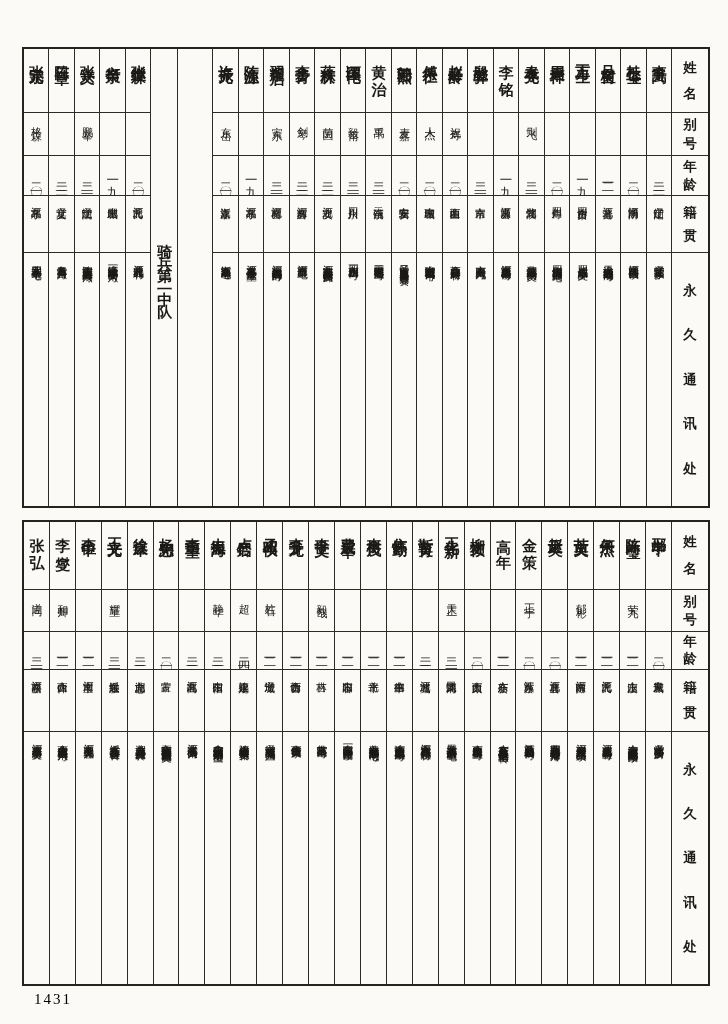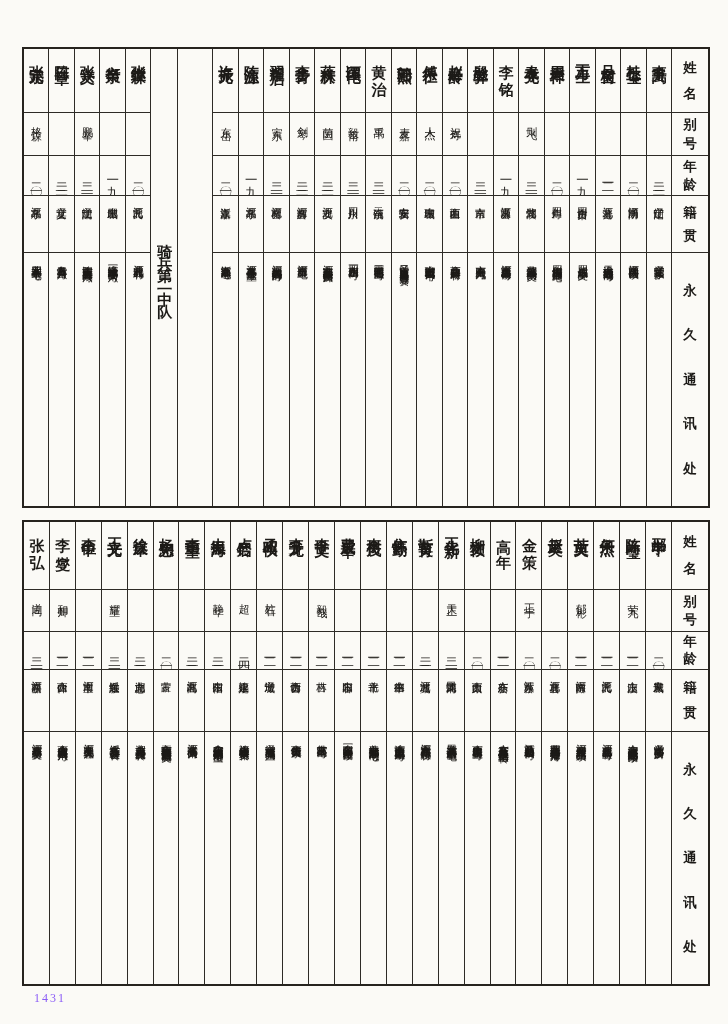--- a/index.html
+++ b/index.html
@@ -50,21 +50,21 @@
   .age{font-size:12.5px;letter-spacing:3px;line-height:1;}
   .native{font-size:10.5px;line-height:11px;letter-spacing:0.5px;padding-top:3px;}
   .addr{font-size:10.5px;line-height:12px;letter-spacing:0.5px;padding-top:4px;}
   .addr.small{font-size:9.5px;line-height:10.5px;}
   .hcell{flex-direction:column;align-items:center;justify-content:space-evenly;
          font-size:13.5px;font-weight:700;line-height:1;}
   .section-label{font-size:15px;font-weight:700;letter-spacing:12px;line-height:1;
                  padding-bottom:20px;}
   .page-number{
     position:absolute;left:34px;top:991px;
-    font-size:12px;letter-spacing:2px;color:#8b5cf6;
+    font-size:15px;letter-spacing:2px;color:#000000;
     font-family:"Liberation Serif","DejaVu Serif",serif;
   }
 </style>
 </head>
 <body>
 
 <div class="page">
   <div class="dtable t0">
       <div class="col col-header">
         <div class="cell hcell c-name">

